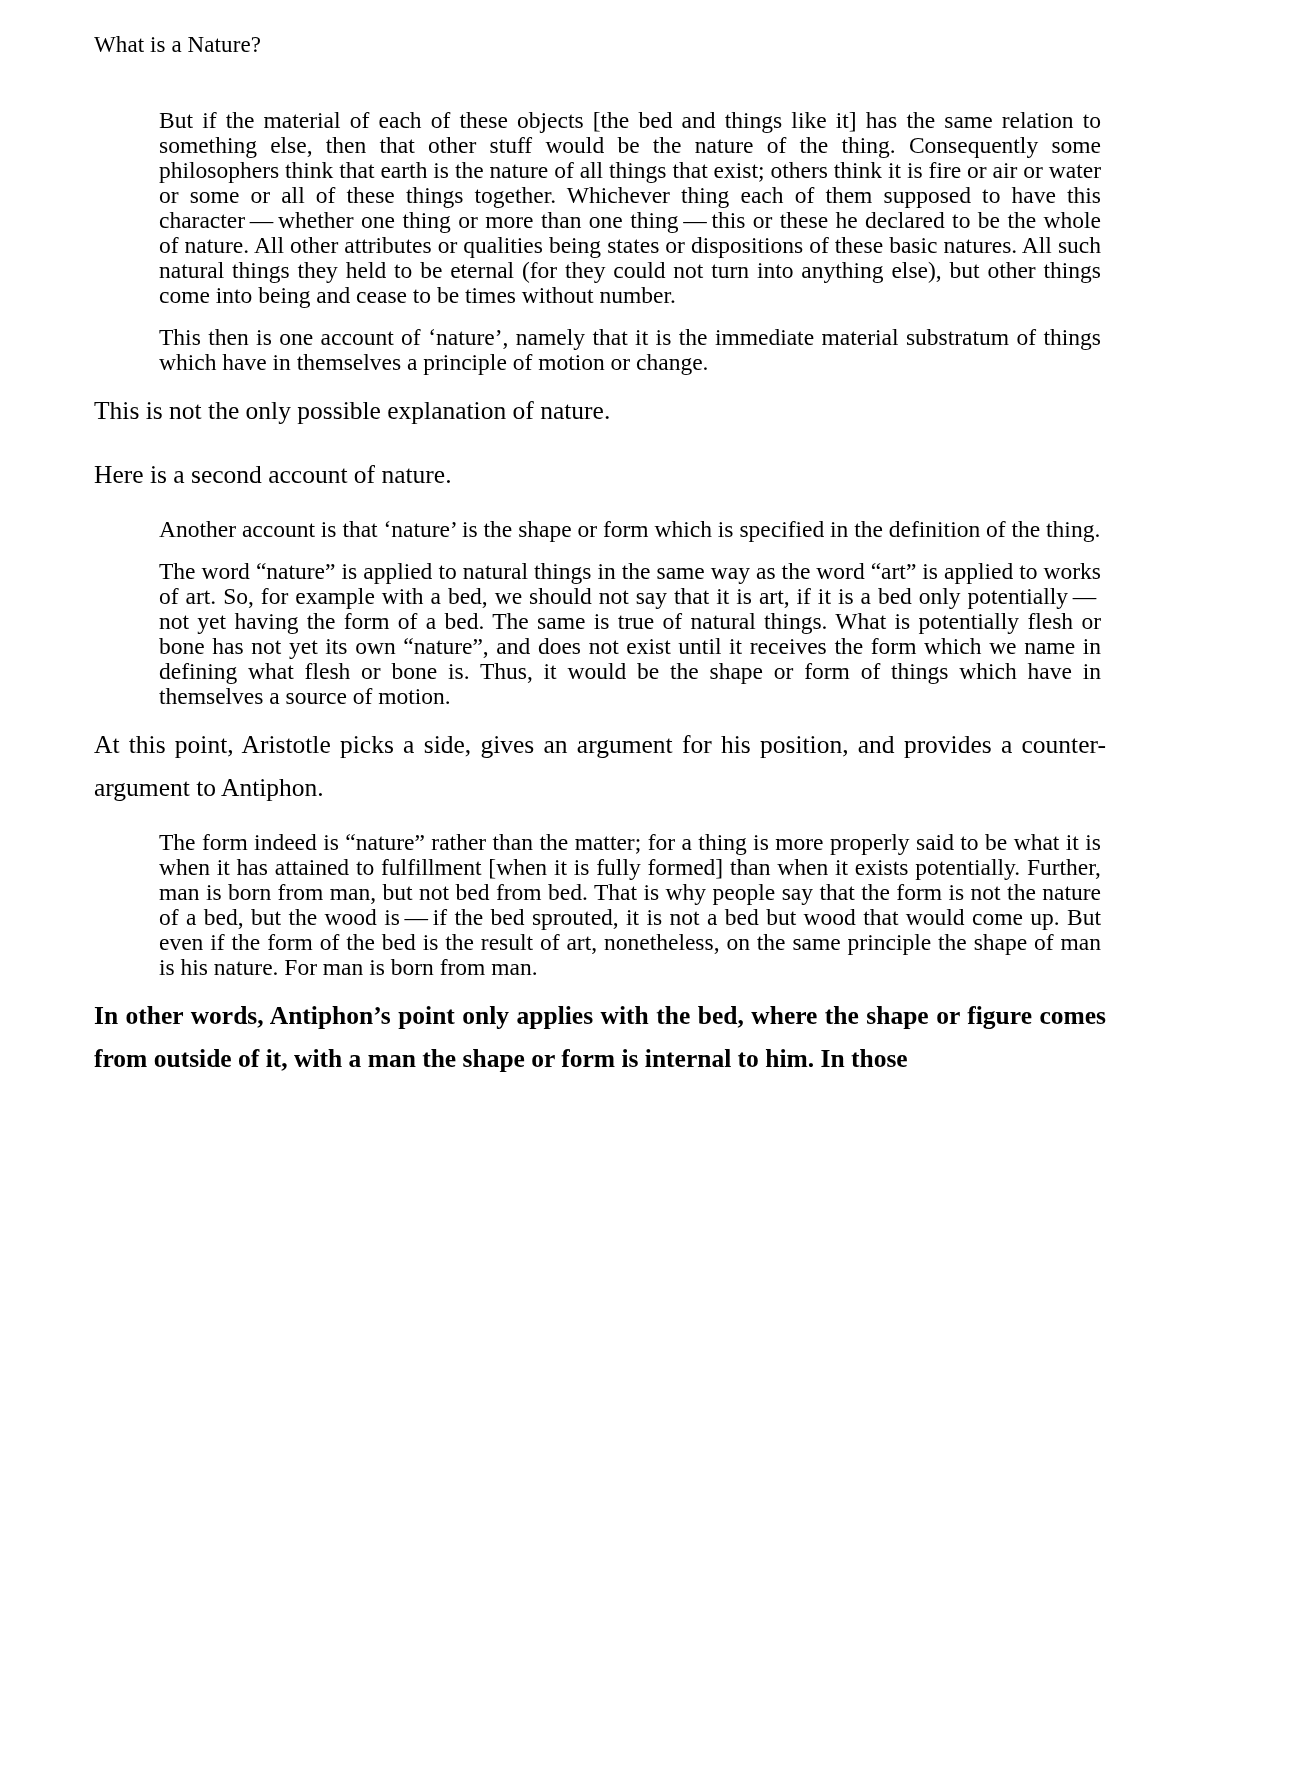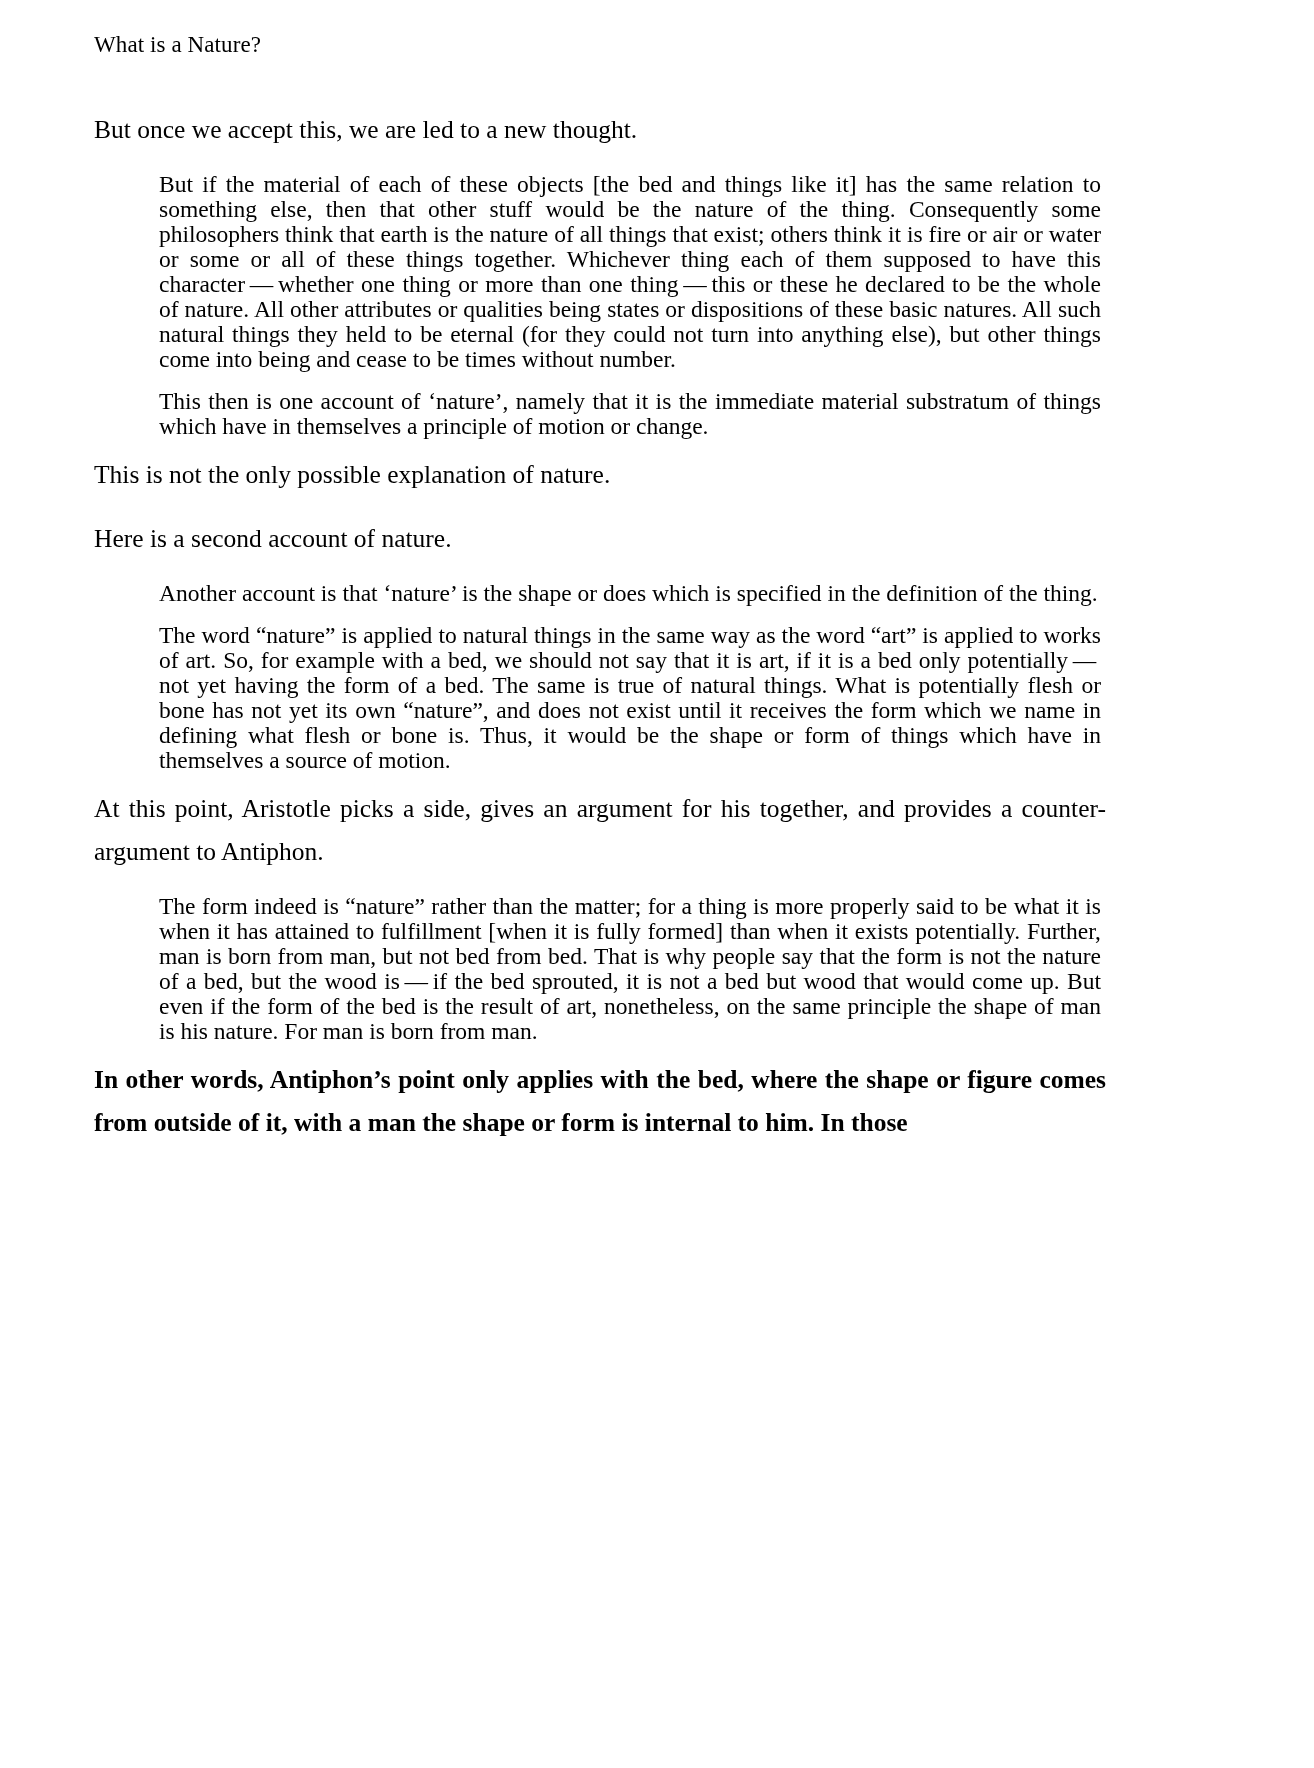--- a/index.html
+++ b/index.html
@@ -68,48 +68,47 @@
   }
 </style>
 </head>
 <body>
 
 <div class="page">
   <div class="content">
 
     <div class="running-head">What is a Nature?</div>
 
-    <p class="body-par">But once we accept this, we are led to a new thought.</p>
 
     <div class="quote-block">
       <p class="quote-par">But if the material of each of these objects [the bed and things like it] has the same relation to something else, then that other stuff would be the nature of the thing. Consequently some philosophers think that earth is the nature of all things that exist; others think it is fire or air or water or some or all of these things together. Whichever thing each of them supposed to have this character — whether one thing or more than one thing — this or these he declared to be the whole of nature.  All other attributes or qualities being states or dispositions of these basic natures.  All such natural things they held to be eternal (for they could not turn into anything else), but other things come into being and cease to be times without number.</p>
 
       <p class="quote-par">
         <span>This then is one account of ‘nature’, namely that it is the </span><b>immediate material substratum</b><span> of things which have in themselves a principle of motion or change.</span>
       </p>
     </div>
 
     <div class="spacer-after-quote"></div>
 
     <p class="body-par">This is not the only possible explanation of nature.</p>
 
     <p class="body-par">Here is a second account of nature.</p>
 
     <div class="quote-block">
       <p class="quote-par">
-        <span>Another account is that ‘nature’ is the </span><b>shape or does</b><span> which is </span><b>specified in the definition of the thing</b><span>.</span>
+        <span>Another account is that ‘nature’ is the </span><b>shape or form</b><span> which is </span><b>specified in the definition of the thing</b><span>.</span>
       </p>
 
       <p class="quote-par">The word “nature” is applied to natural things in the same way as the word “art” is applied to works of art.  So, for example with a bed, we should not say that it is art, if it is a bed only potentially — not yet having the form of a bed.  The same is true of natural things.  What is potentially flesh or bone has not yet its own “nature”, and does not exist until it receives the form which we name in defining what flesh or bone is.  Thus, it would be the shape or form of things which have in themselves a source of motion.</p>
     </div>
 
     <div class="spacer-after-quote"></div>
 
 
-    <p class="body-par">At this point, Aristotle picks a side, gives an argument for his together, and provides a counter-argument to Antiphon.</p>
+    <p class="body-par">At this point, Aristotle picks a side, gives an argument for his position, and provides a counter-argument to Antiphon.</p>
 
     <div class="quote-block">
       <p class="quote-par">The form indeed is “nature” rather than the matter; for a thing is more properly said to be what it is when it has attained to fulfillment [when it is fully formed] than when it exists potentially.  Further, man is born from man, but not bed from bed.  That is why people say that the form is not the nature of a bed, but the wood is — if the bed sprouted, it is not a bed but wood that would come up.  But even if the form of the bed is the result of art, nonetheless, on the same principle the shape of man is his nature.  For man is born from man.</p>
     </div>
 
     <div class="spacer-after-quote"></div>
 
     <p class="body-par">In other words, Antiphon’s point only applies with the bed, where the shape or figure comes from outside of it, with a man the shape or form is internal to him.  In those</p>
 
   </div>

